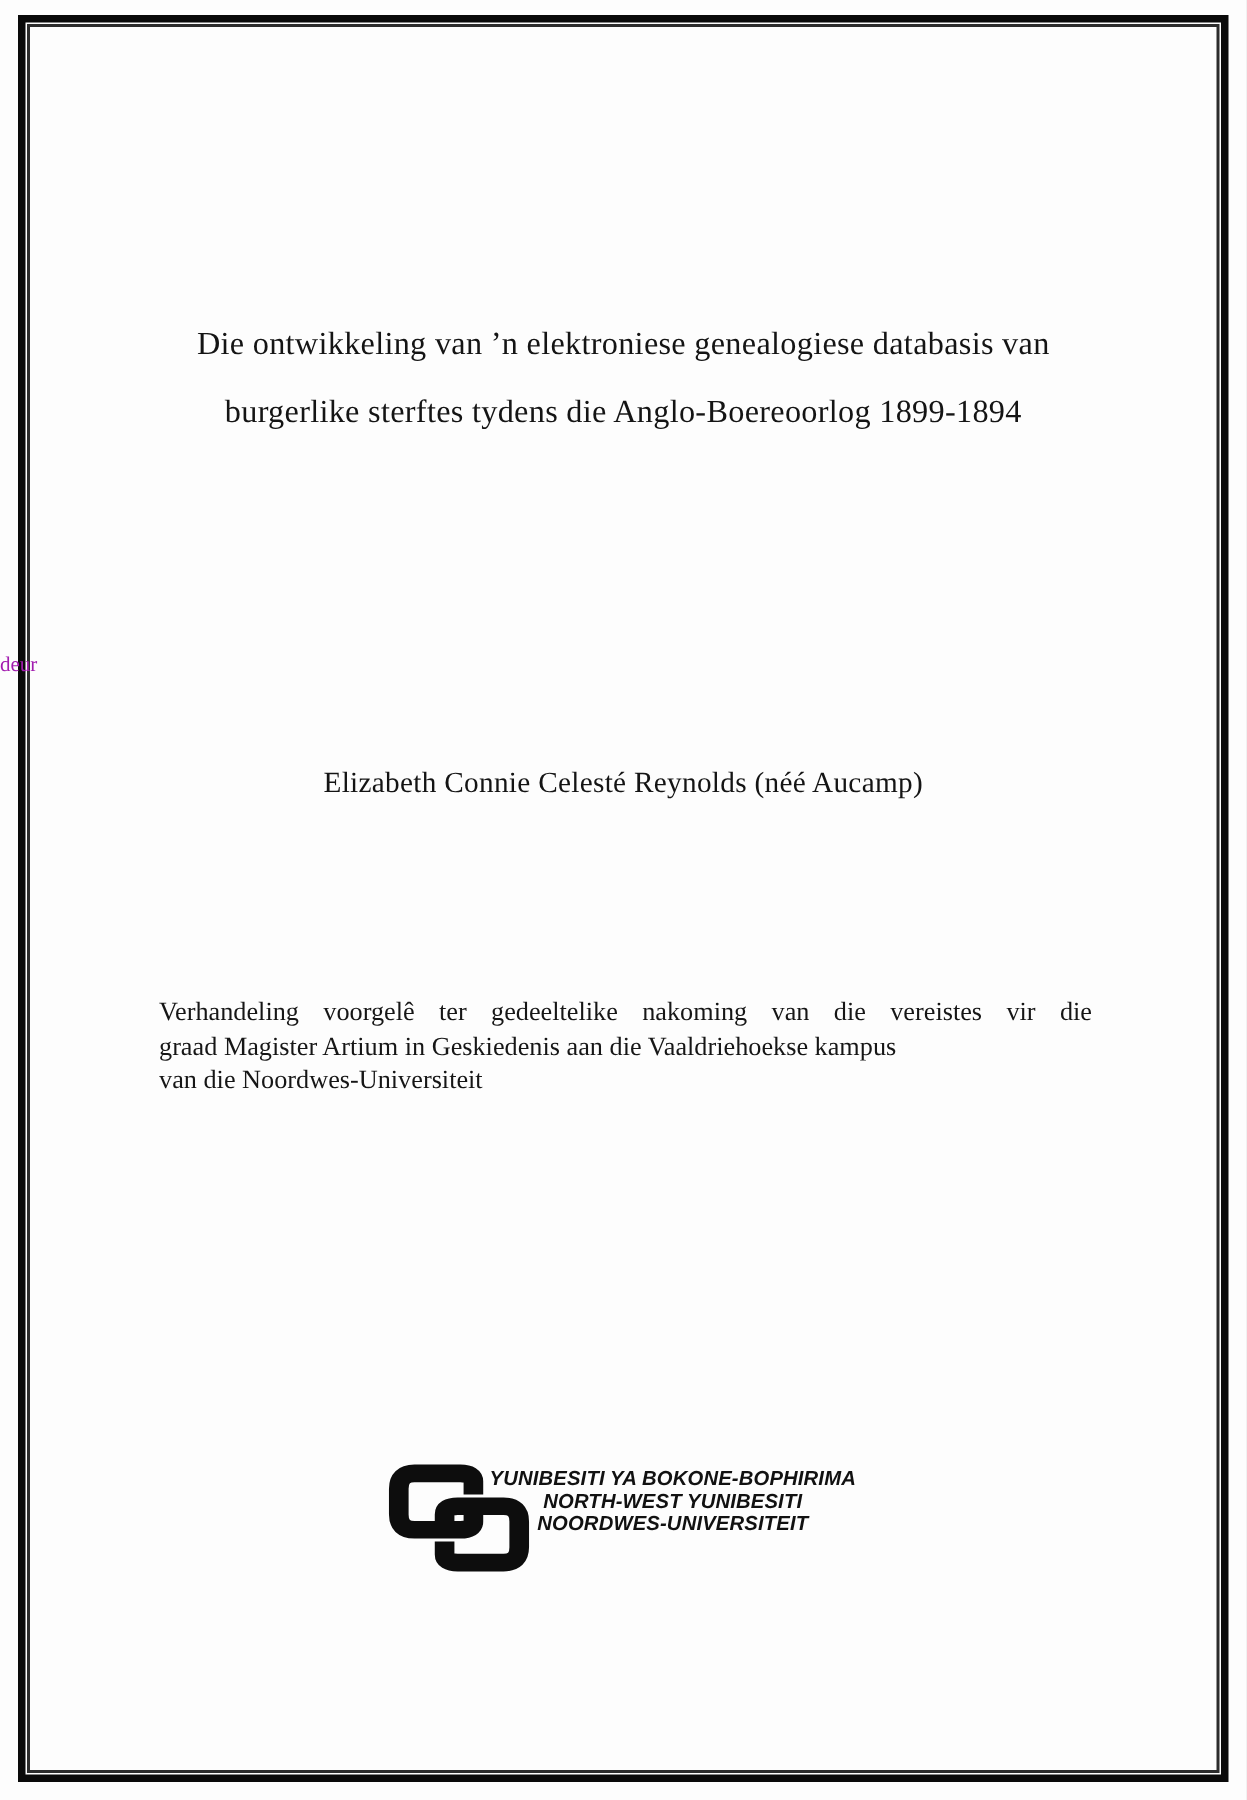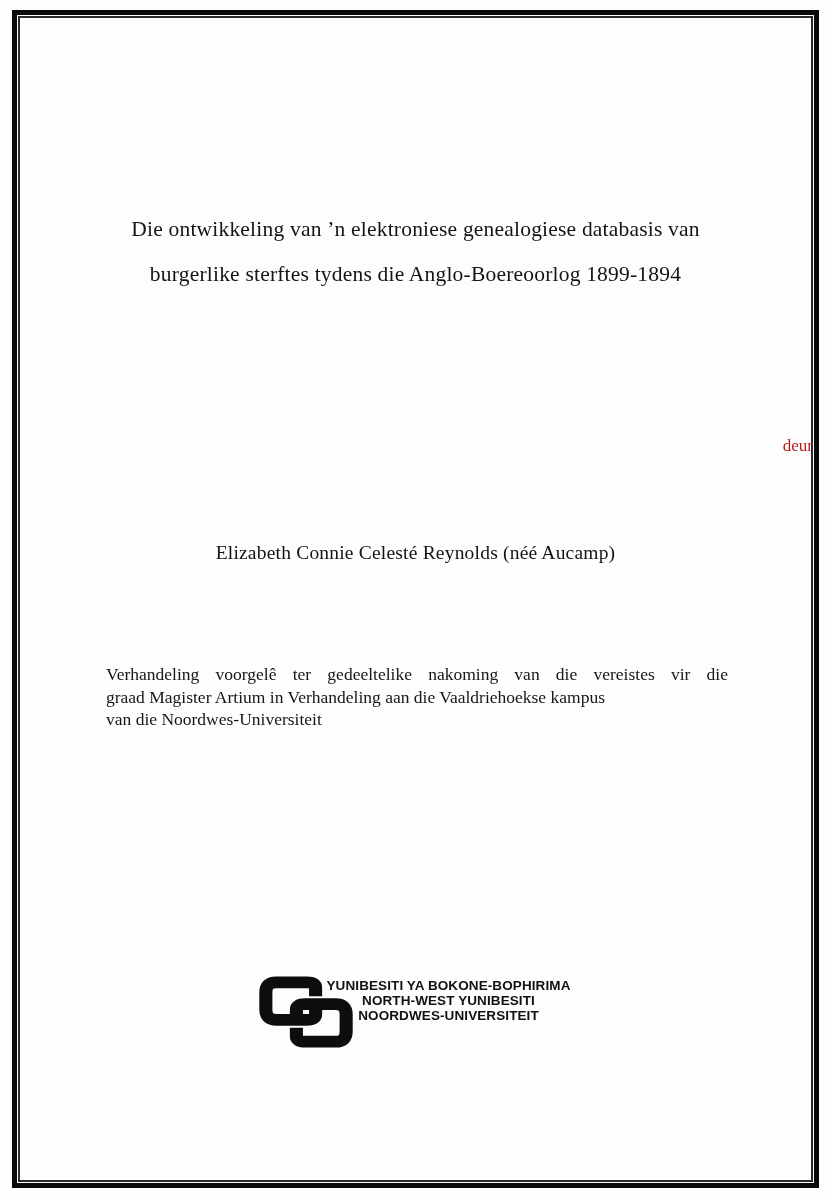--- a/index.html
+++ b/index.html
@@ -35,28 +35,28 @@
     text-align: center;
     font-size: 21.5px;
     line-height: 45px;
     letter-spacing: 0.2px;
     color: #141414;
   }
   .byline {
     position: absolute;
     left: 0; right: 18px;
     top: 436px;
-    text-align: right;
-    font-size: 17px;
-    color: #b91c1c;
+    text-align: left;
+    font-size: 14px;
+    color: #a21caf;
   }
   .author-name {
     position: absolute;
     left: 0; right: 0;
-    top: 542px;
+    top: 512px;
     text-align: center;
     font-size: 19.5px;
     letter-spacing: 0.2px;
     color: #141414;
   }
   .submission {
     position: absolute;
     left: 106px;
     width: 622px;
     top: 663px;
@@ -75,20 +75,21 @@
     font-size: 18px;
     line-height: 26px;
     color: #141414;
   }
   .nwu-logo {
     position: absolute;
     left: 258px;
     top: 973px;
     width: 330px;
     height: 80px;
+    font-style: italic;
   }
   .nwu-mark {
     position: absolute;
     left: 0; top: 3px;
   }
   .nwu-text {
     position: absolute;
     left: 63px; top: 6px;
     width: 255px;
     text-align: center;
@@ -115,21 +116,21 @@
     <div>Die ontwikkeling van ’n elektroniese genealogiese databasis van</div>
     <div>burgerlike sterftes tydens die Anglo-Boereoorlog 1899-1894</div>
   </div>
 
   <div class="byline">deur</div>
 
   <div class="author-name">Elizabeth Connie Celesté Reynolds (néé Aucamp)</div>
 
   <div class="submission">
     <div class="justified">Verhandeling voorgelê ter gedeeltelike nakoming van die vereistes vir die</div>
-    <div><span>graad </span><span class="em">Magister Artium</span><span> in Verhandeling aan die Vaaldriehoekse kampus</span></div>
+    <div><span>graad </span><span class="em">Magister Artium</span><span> in Geskiedenis aan die Vaaldriehoekse kampus</span></div>
     <div>van die Noordwes-Universiteit</div>
   </div>
 
 
   <div class="nwu-logo">
     <span class="nwu-mark">
       <svg width="96" height="72" viewBox="0 0 110 92" preserveAspectRatio="none" aria-hidden="true">
         <path d="M 66 26 L 66 15 Q 66 8 56 8 L 21 8 Q 9 8 9 21 L 9 43 Q 9 56 21 56 L 56 56 Q 66 56 66 49 L 66 40" fill="none" stroke="#0d0d0d" stroke-width="15"></path>
         <path d="M 44 66 L 44 77 Q 44 84 54 84 L 89 84 Q 101 84 101 71 L 101 49 Q 101 36 89 36 L 54 36 Q 44 36 44 43 L 44 52" fill="none" stroke="#0d0d0d" stroke-width="15"></path>
       </svg>

